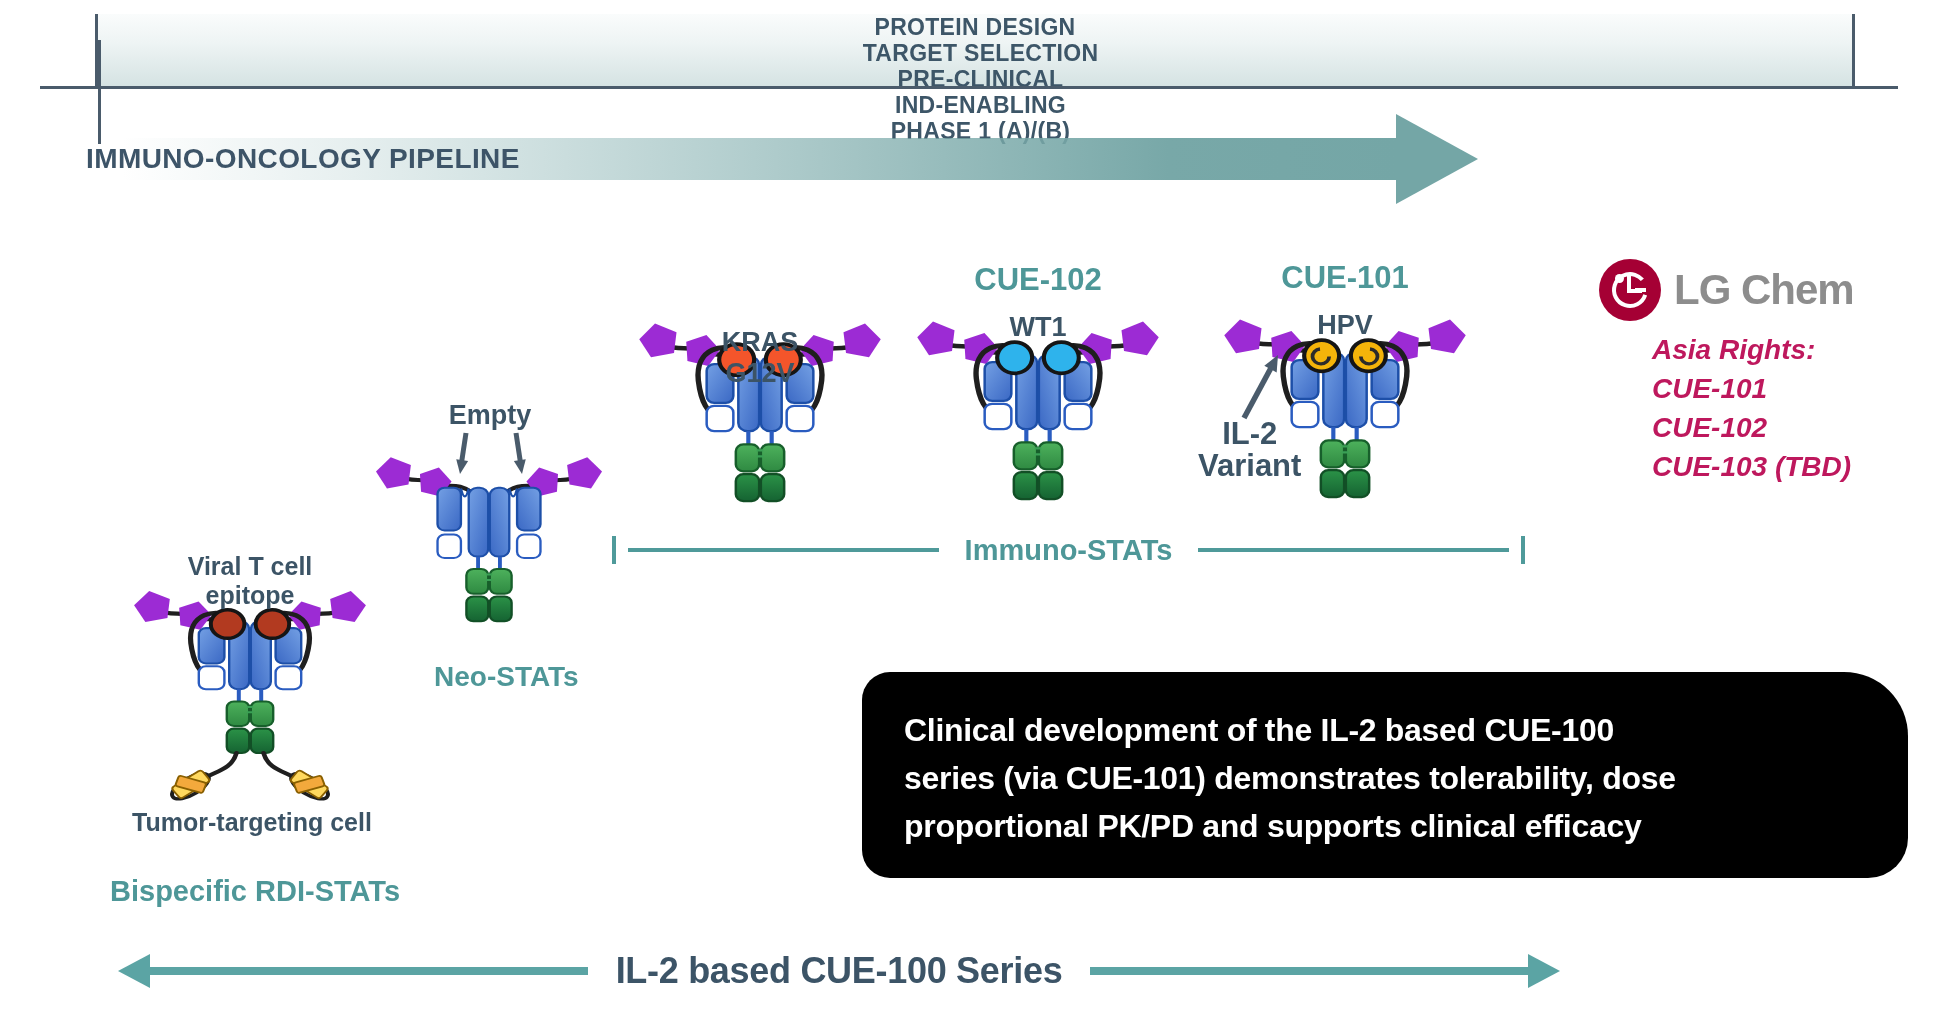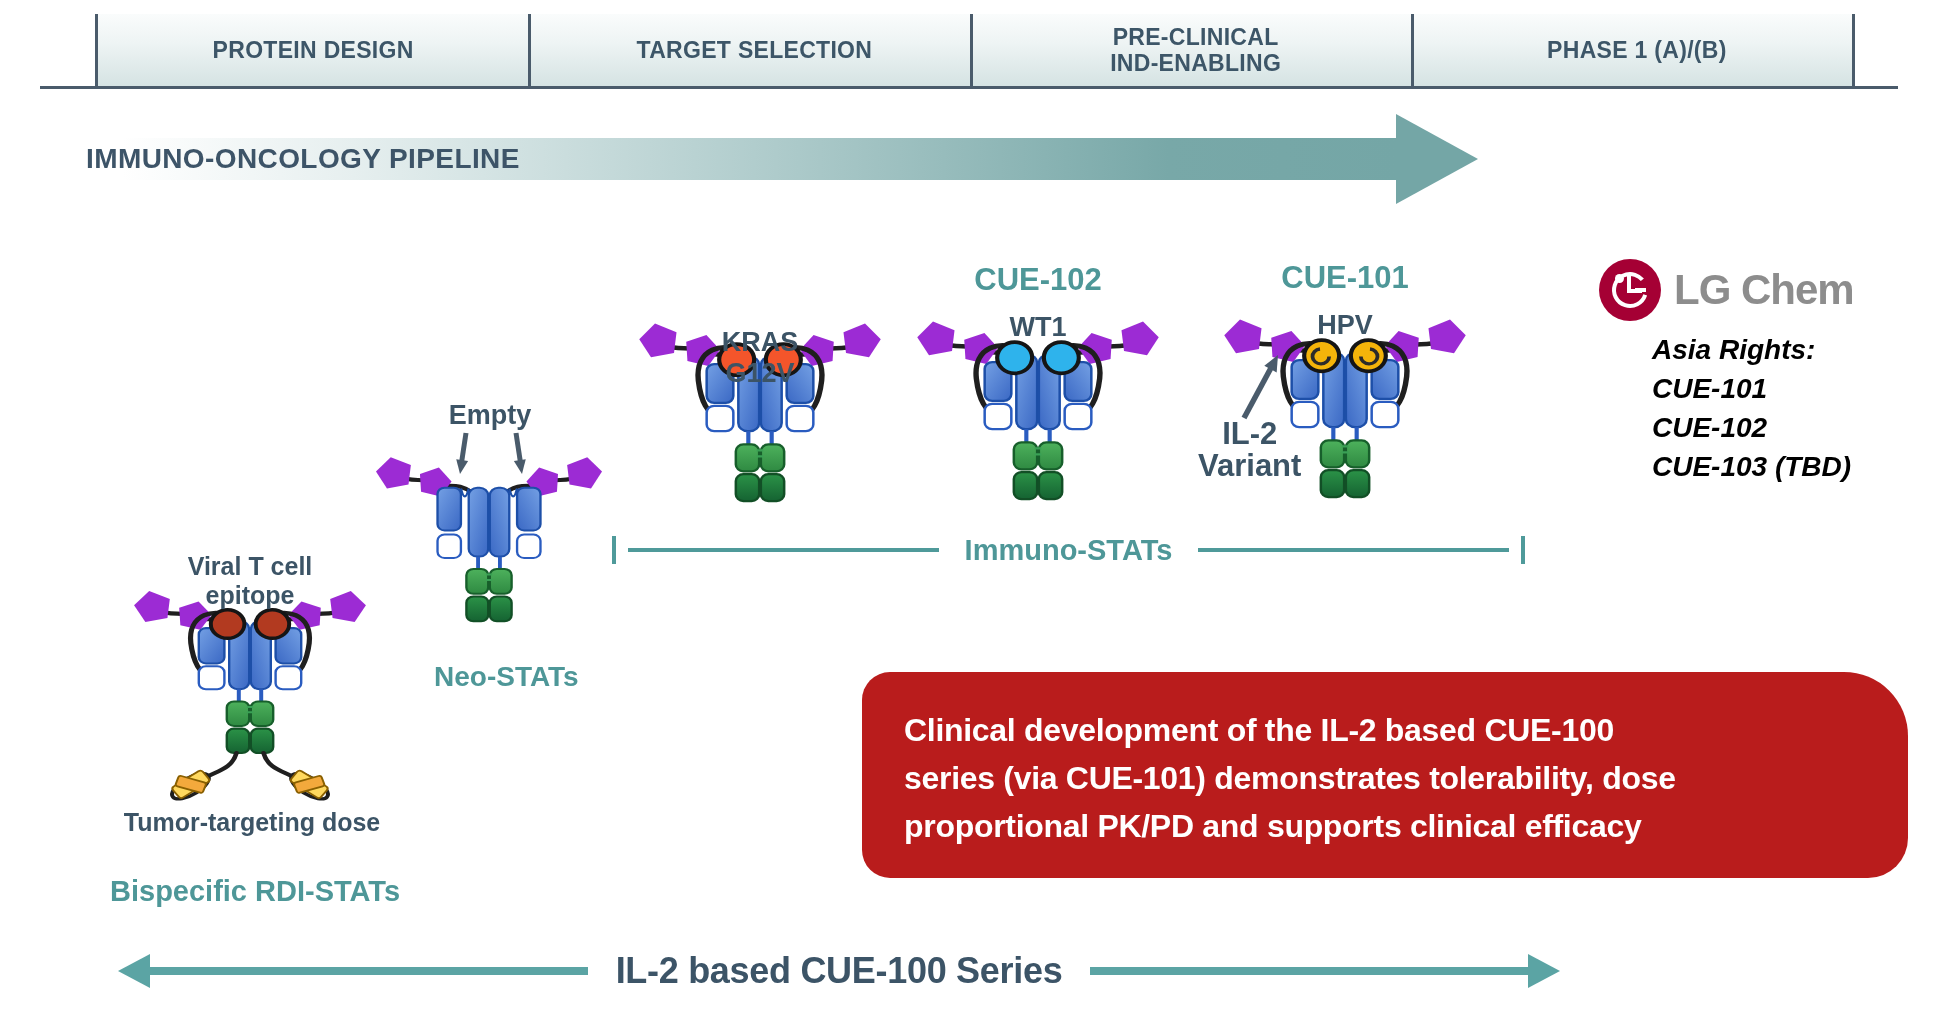--- a/index.html
+++ b/index.html
@@ -7,21 +7,21 @@
     width:1952px;height:1023px;position:relative;background:#ffffff;
     font-family:"Liberation Sans",sans-serif;overflow:hidden;
   }
   [data-name]{box-sizing:border-box;}
 
   
   .phase-band{
     position:absolute;left:95px;top:14px;width:1760px;height:72px;
     display:flex;
     background:linear-gradient(to bottom,#fafcfc 0%,#eef4f4 40%,#d5e3e3 100%);
-    border-left:3px solid #4a5b6b;border-right:3px solid #4a5b6b;
+    border-left:3px solid #4a5b6b;border-right:3px solid #4a5b6b;flex-direction:column;
   }
   .phase-cell{
     flex:1 1 0;display:flex;align-items:center;justify-content:center;
     color:#3d5668;font-weight:700;font-size:23px;letter-spacing:.3px;
     text-align:center;white-space:pre-line;line-height:26px;
   }
   .phase-cell + .phase-cell{border-left:3px solid #4a5b6b;padding-left:8px;}
   .header-underline{position:absolute;left:40px;top:86px;width:1858px;height:3px;background:#4a5b6b;}
 
   
@@ -73,26 +73,26 @@
   #bracket-neo{left:372px;top:662px;width:238px;padding-left:24px;}
   #bracket-neo .blabel{font-size:28px;}
   #bracket-immuno{left:612px;top:535px;width:913px;}
   #bracket-immuno .blabel{font-size:29px;}
   #bracket-bispec{left:72px;top:876px;width:358px;}
   #bracket-bispec .blabel{font-size:29px;}
 
   
   #lg-logo{position:absolute;left:1598px;top:258px;width:64px;height:64px;}
   #lg-name{position:absolute;left:1674px;top:266px;font-size:42px;font-weight:700;color:#8d8d8d;letter-spacing:-1px;}
-  .asia-block{position:absolute;left:1652px;top:330px;color:#000000;font-style:italic;font-weight:700;font-size:28px;line-height:39px;}
+  .asia-block{position:absolute;left:1652px;top:330px;color:#be185d;font-style:italic;font-weight:700;font-size:28px;line-height:39px;}
 
   
   .callout{
     position:absolute;left:862px;top:672px;width:1046px;height:206px;
-    background:#b91c1c;border-radius:28px 64px 40px 28px;z-index:3;
+    background:#000000;border-radius:28px 64px 40px 28px;z-index:3;
   }
   .callout-text{margin:34px 0 0 42px;color:#ffffff;font-weight:700;font-size:32px;line-height:48px;letter-spacing:-.3px;}
 
   
   .bottom-arrow{position:absolute;left:118px;top:950px;width:1442px;display:flex;align-items:center;}
   .bottom-arrow .ahead-l{width:0;height:0;border-top:17px solid transparent;border-bottom:17px solid transparent;border-right:32px solid #5ba4a4;}
   .bottom-arrow .ahead-r{width:0;height:0;border-top:17px solid transparent;border-bottom:17px solid transparent;border-left:32px solid #5ba4a4;}
   .bottom-arrow .aline{flex:1 1 0;height:8px;background:#5ba4a4;}
   .bottom-arrow .alabel{margin:0 28px;color:#3c5467;font-weight:700;font-size:36px;letter-spacing:-.3px;white-space:nowrap;}
 </style>
@@ -352,21 +352,21 @@
 
 <div class="slate-label" id="kras-label" data-name="kras-g12v-label">KRAS
 G12V</div>
 <div class="teal-title" id="cue102-title" data-name="cue-102-title">CUE-102</div>
 <div class="slate-label" id="wt1-label" data-name="wt1-label">WT1</div>
 <div class="teal-title" id="cue101-title" data-name="cue-101-title">CUE-101</div>
 <div class="slate-label" id="hpv-label" data-name="hpv-label">HPV</div>
 <div class="slate-label" id="empty-label" data-name="empty-label">Empty</div>
 <div class="slate-label" id="viral-label" data-name="viral-t-cell-epitope-label">Viral T cell
 epitope</div>
-<div class="slate-label" id="tumor-label" data-name="tumor-targeting-scfv-label">Tumor-targeting dose</div>
+<div class="slate-label" id="tumor-label" data-name="tumor-targeting-scfv-label">Tumor-targeting cell</div>
 <div class="slate-label" id="il2-label" data-name="il2-variant-label">IL-2
 Variant</div>
 
 <svg class="note-arrow" id="il2-arrow" data-name="il2-variant-pointer-arrow" width="72" height="80" viewBox="0 0 72 80">
   <path d="M16,74 L44,22" stroke="#4a5b6b" stroke-width="5.5" fill="none"></path>
   <polygon points="0,0 -16,7 -16,-7" transform="translate(50,11) rotate(-62)" fill="#4a5b6b"></polygon>
 </svg>
 <svg class="note-arrow" id="empty-arrows" data-name="empty-pointer-arrows" width="112" height="56" viewBox="0 0 112 56">
   <path d="M30,3 L25,36" stroke="#4a5b6b" stroke-width="5" fill="none"></path>
   <polygon points="0,0 -14,6 -14,-6" transform="translate(24,44) rotate(99)" fill="#4a5b6b"></polygon>

